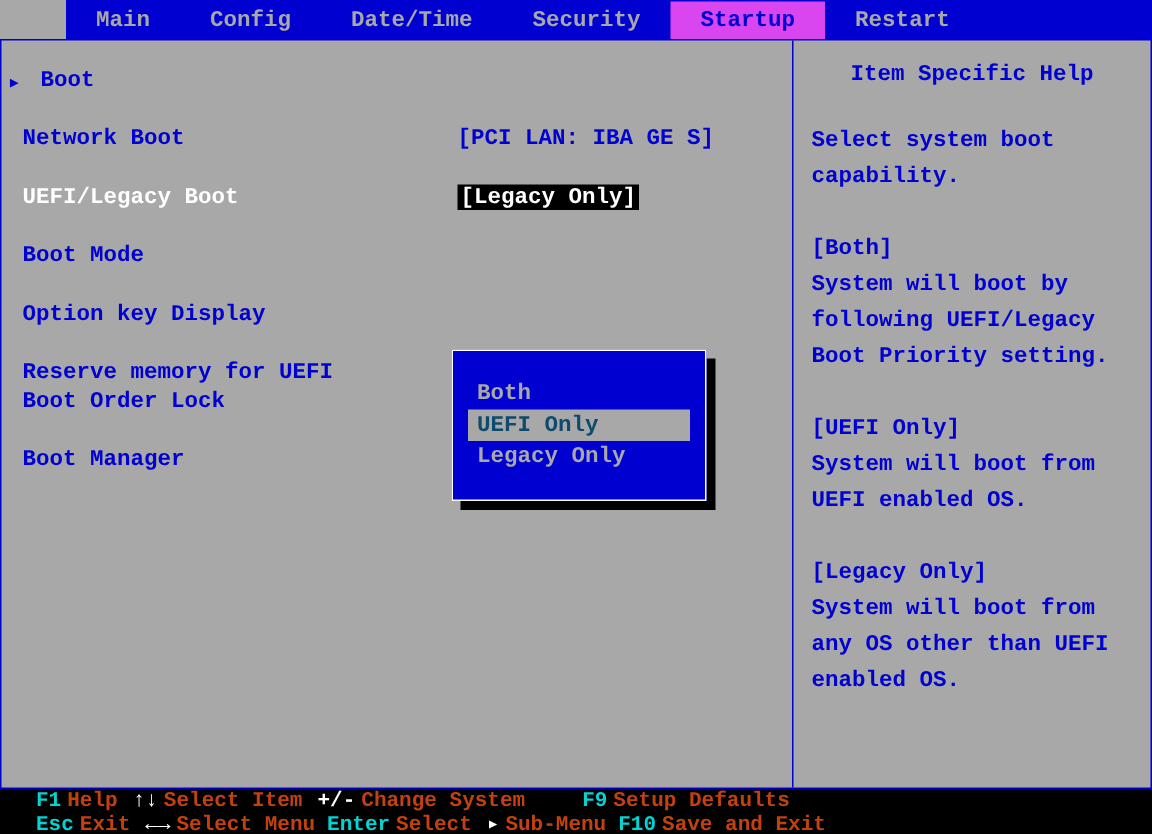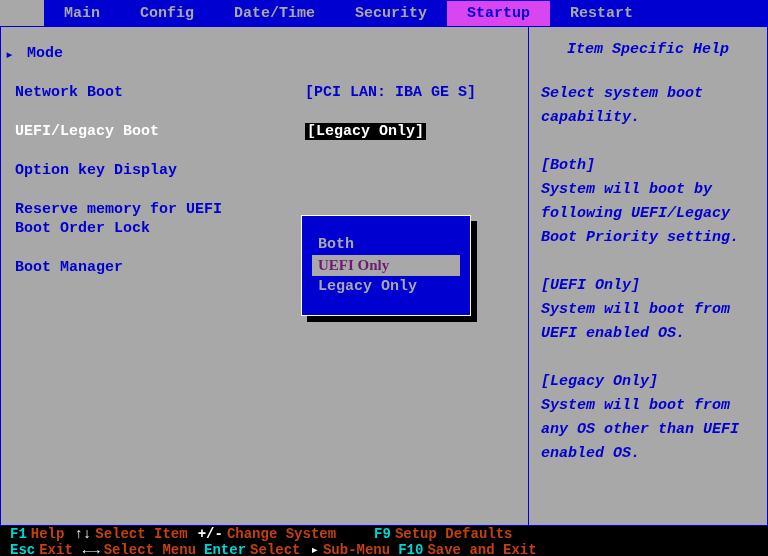--- a/index.html
+++ b/index.html
@@ -34,21 +34,20 @@
   }
   .left {
     flex: 1;
     padding: 18px 14px 14px 14px;
     position: relative;
     border-right: 1px solid #0000d0;
   }
   .right {
     width: 238px;
     padding: 14px 12px;
-    font-style: italic;
   }
   .right-title {
     text-align: center;
     margin-bottom: 24px;
   }
   .help-text {
     line-height: 1.6;
   }
   .row {
     display: flex;
@@ -63,42 +62,41 @@
   }
   .selected-label { color: #ffffff; }
   .selected-value {
     background: #000000;
     color: #ffffff;
     padding: 0 2px;
   }
   .dropdown {
     position: absolute;
     left: 300px;
-    top: 188px;
+    top: 206px;
     width: 170px;
     background: #0000d0;
     box-shadow: 6px 6px 0 #000000;
     padding: 18px 10px 18px 10px;
     border: 1px solid #ffffff;
     color: #a8a8a8;
   }
   .dropdown-item { padding: 2px 6px; }
   .dropdown-item.sel {
     background: #a8a8a8;
-    color: #701a75;
-    font-family: Liberation Serif, serif;
+    color: #0c4a6e;
   }
   .footer {
     height: 31px;
     background: #000000;
     color: #ffffff;
     display: flex;
     flex-wrap: wrap;
     align-items: center;
-    padding: 0 2px;
+    padding: 0 16px;
     font-size: 14px;
     line-height: 14px;
   }
   .footer .k { color: #00d4d4; margin-left: 8px; margin-right: 4px; }
   .footer .sym { color: #ffffff; margin: 0 4px 0 10px; }
   .footer .lbl { color: #c2410c; }
 </style>
 </head>
 <body>
 
@@ -108,33 +106,36 @@
   <div class="tab">Date/Time</div>
   <div class="tab">Security</div>
   <div class="tab active">Startup</div>
   <div class="tab">Restart</div>
 </div>
 
 <div class="main">
   <div class="left">
     <div class="row">
       <span class="pointer">▸</span>
-      <span class="label" style="padding-left:12px">Mode</span>
+      <span class="label" style="padding-left:12px">Boot</span>
     </div>
 
     <div class="row">
       <span class="label">Network Boot</span>
       <span class="value">[PCI LAN: IBA GE S]</span>
     </div>
 
     <div class="row">
       <span class="label selected-label">UEFI/Legacy Boot</span>
       <span><span class="selected-value">[Legacy Only]</span></span>
     </div>
 
+    <div class="row">
+      <span class="label">Boot Mode</span>
+    </div>
 
     <div class="row">
       <span class="label">Option key Display</span>
     </div>
 
 
     <div class="row" style="margin-bottom:2px">
       <span class="label">Reserve memory for UEFI</span>
     </div>
 

